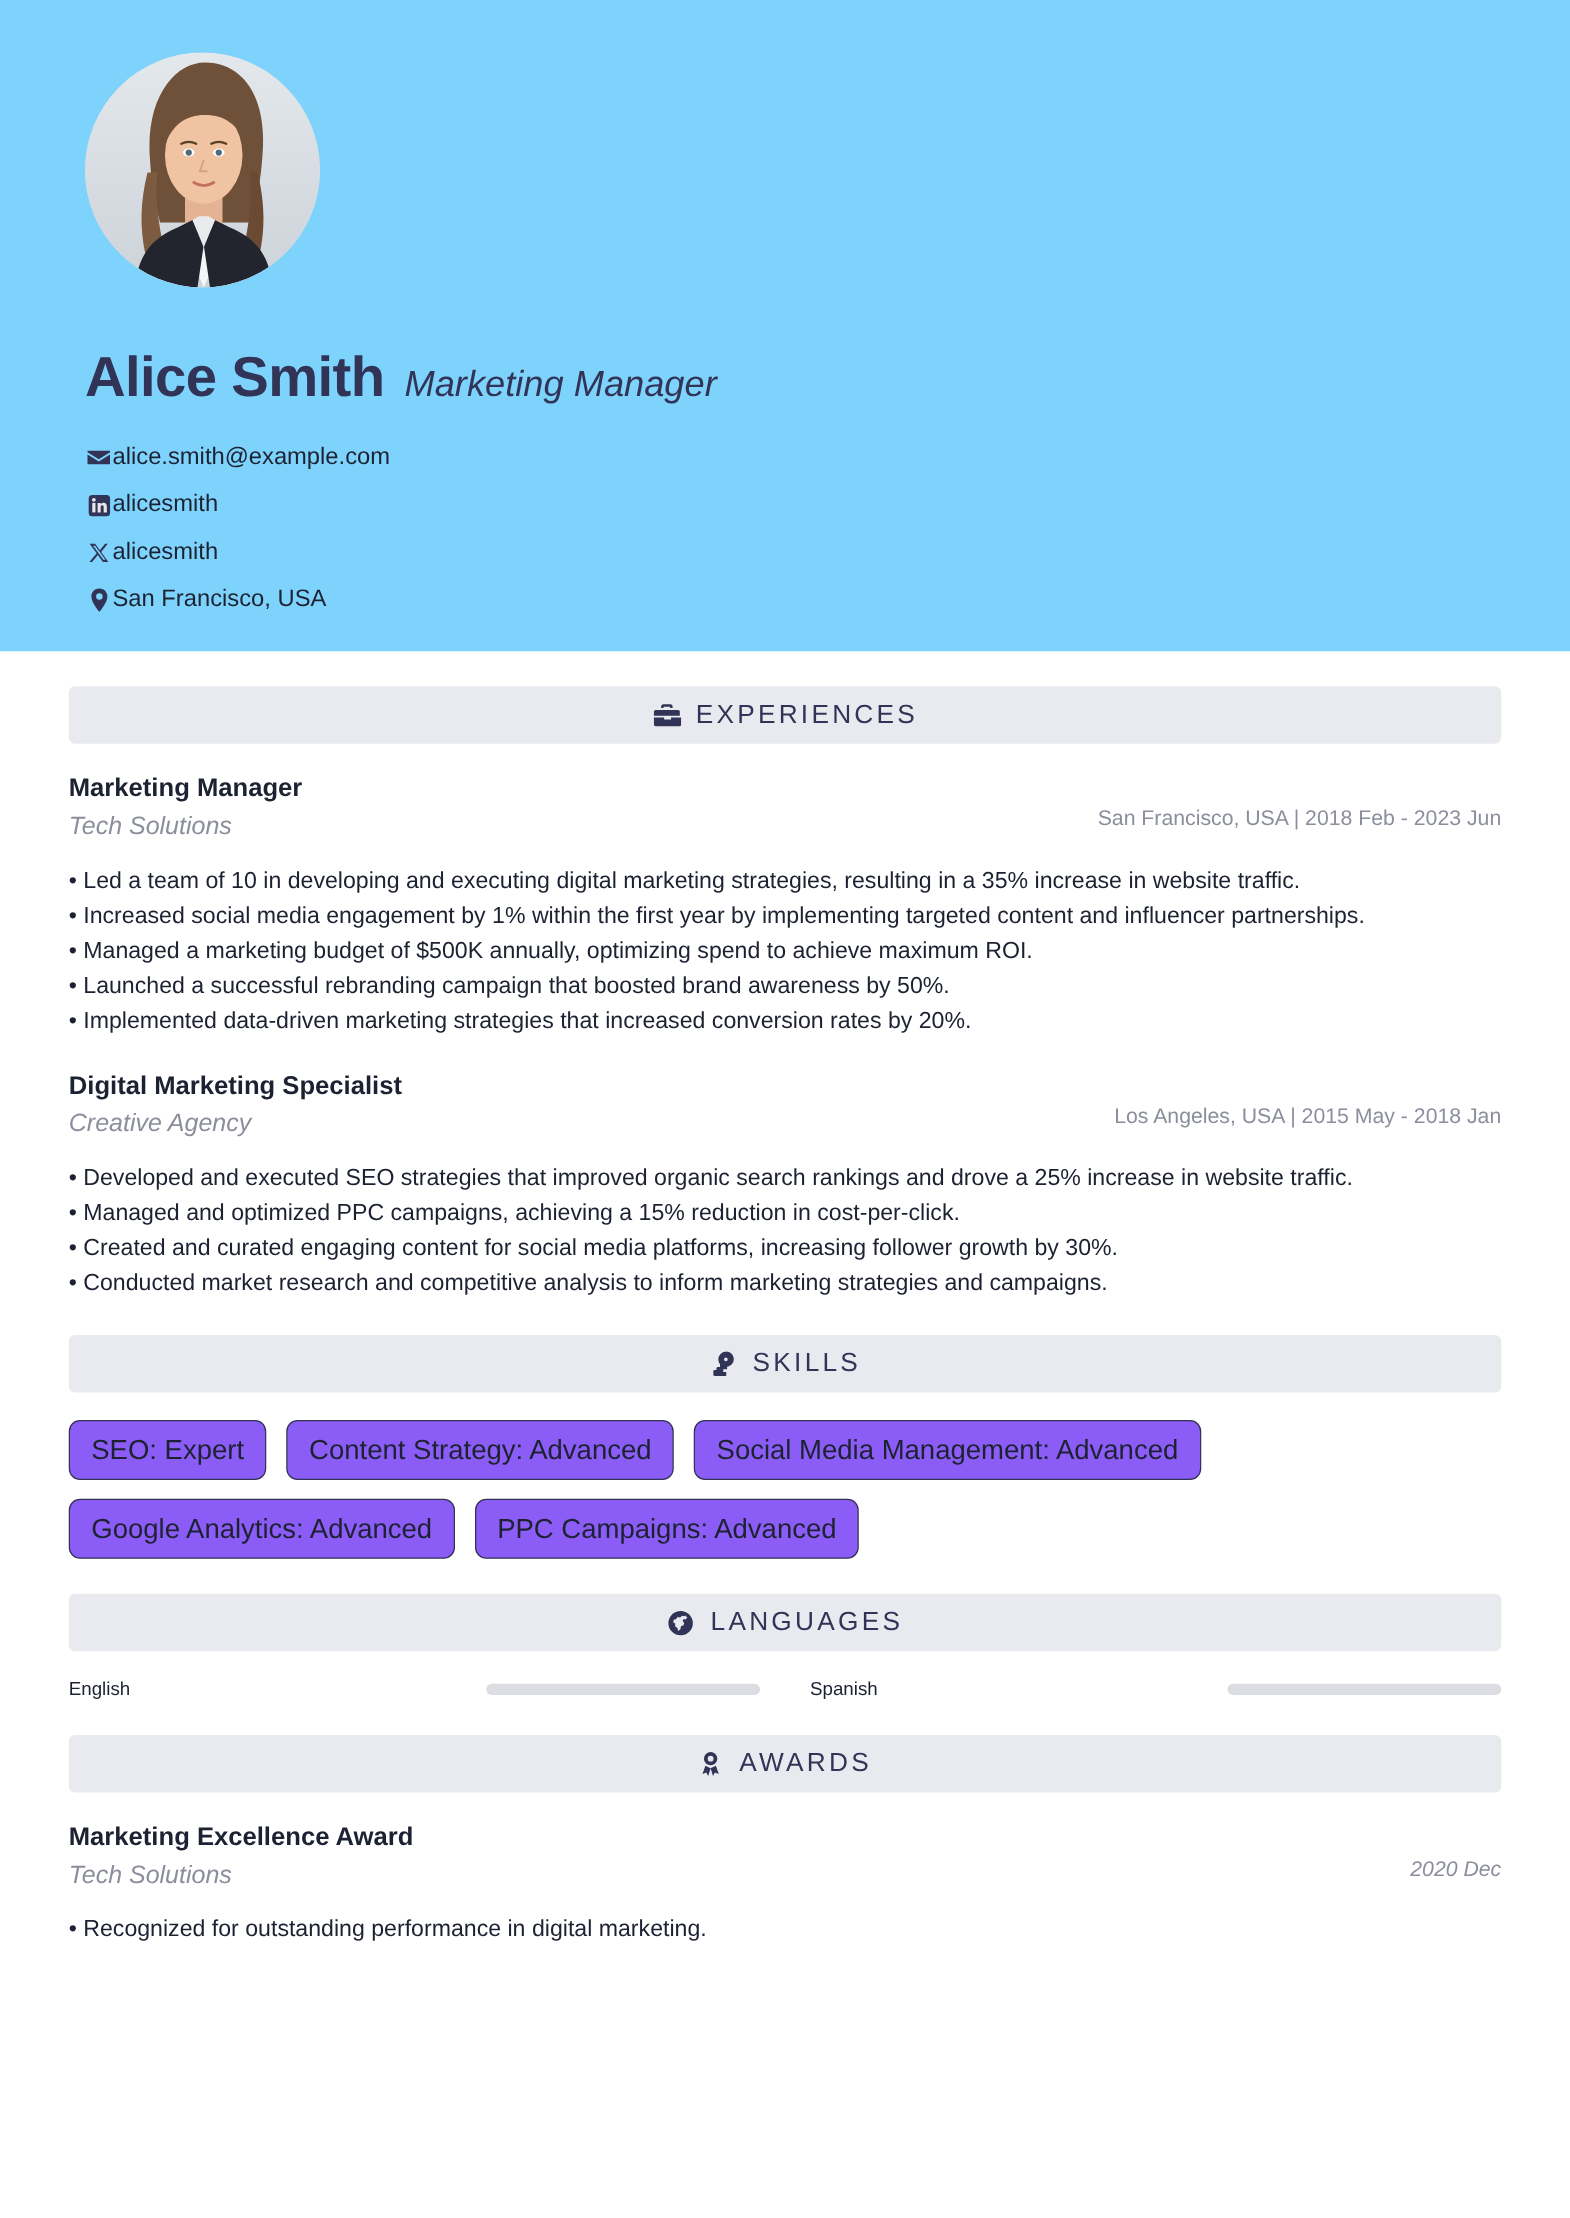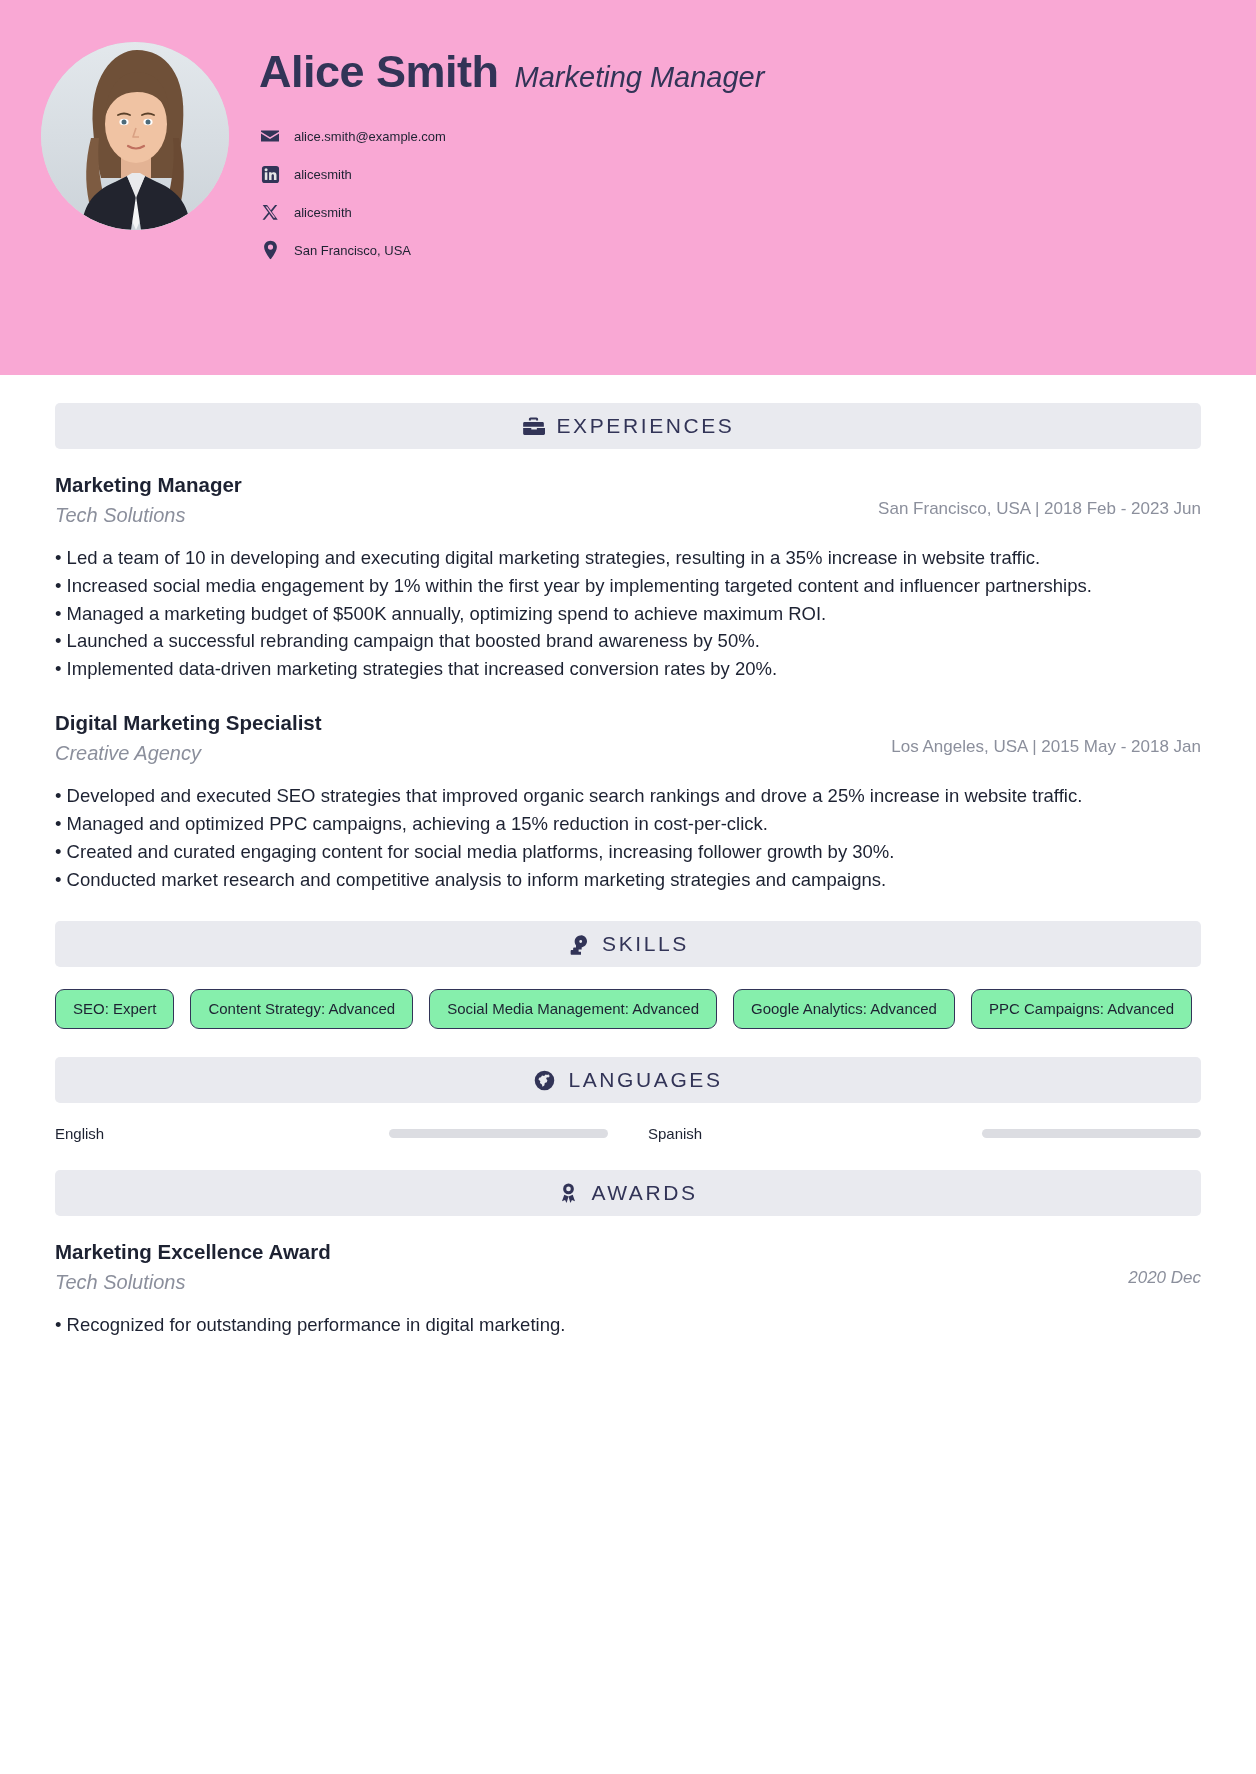--- a/index.html
+++ b/index.html
@@ -11,26 +11,27 @@
   .page {
     position: relative;
     width: 1256px;
     min-height: 1774px;
     background: #ffffff;
     overflow: hidden;
   }
 
   
   .header {
-    background: #f9a8d4;
-    padding: 30px 60px 30px 41px;
+    background: #7dd3fc;
+    padding: 30px 60px 30px 68px;
     display: flex;
     align-items: flex-start;
     gap: 30px;
     min-height: 375px;
+    flex-direction: column;
   }
   .avatar-wrap {
     flex: 0 0 auto;
     width: 188px;
     height: 188px;
     border-radius: 50%;
     overflow: hidden;
     margin-top: 12px;
     background: #d8dde2;
     position: relative;
@@ -54,22 +55,21 @@
   .job-title {
     font-size: 29px;
     font-style: italic;
     color: #323457;
     font-weight: 400;
   }
   .contact-list { display: flex; flex-direction: column; gap: 16px; }
   .contact-row {
     display: flex;
     align-items: center;
-    gap: 13px;
-    font-size: 13px;
+    font-size: 19px;
     color: #1d2232;
   }
   .contact-icon {
     width: 22px;
     height: 22px;
     display: inline-flex;
     align-items: center;
     justify-content: center;
     color: #323457;
     flex: 0 0 22px;
@@ -141,23 +141,23 @@
   .chips {
     display: flex;
     flex-wrap: wrap;
     gap: 15px 16px;
     margin-bottom: 6px;
   }
   .chip {
     border: 1.6px solid #323457;
     border-radius: 9px;
     padding: 10px 17px;
-    font-size: 15px;
+    font-size: 22px;
     color: #1d2232;
-    background: #86efac;
+    background: #8b5cf6;
     line-height: 1.2;
   }
 
   
   .lang-grid {
     display: grid;
     grid-template-columns: 1fr 1fr;
     column-gap: 40px;
     row-gap: 18px;
     margin-bottom: 6px;

